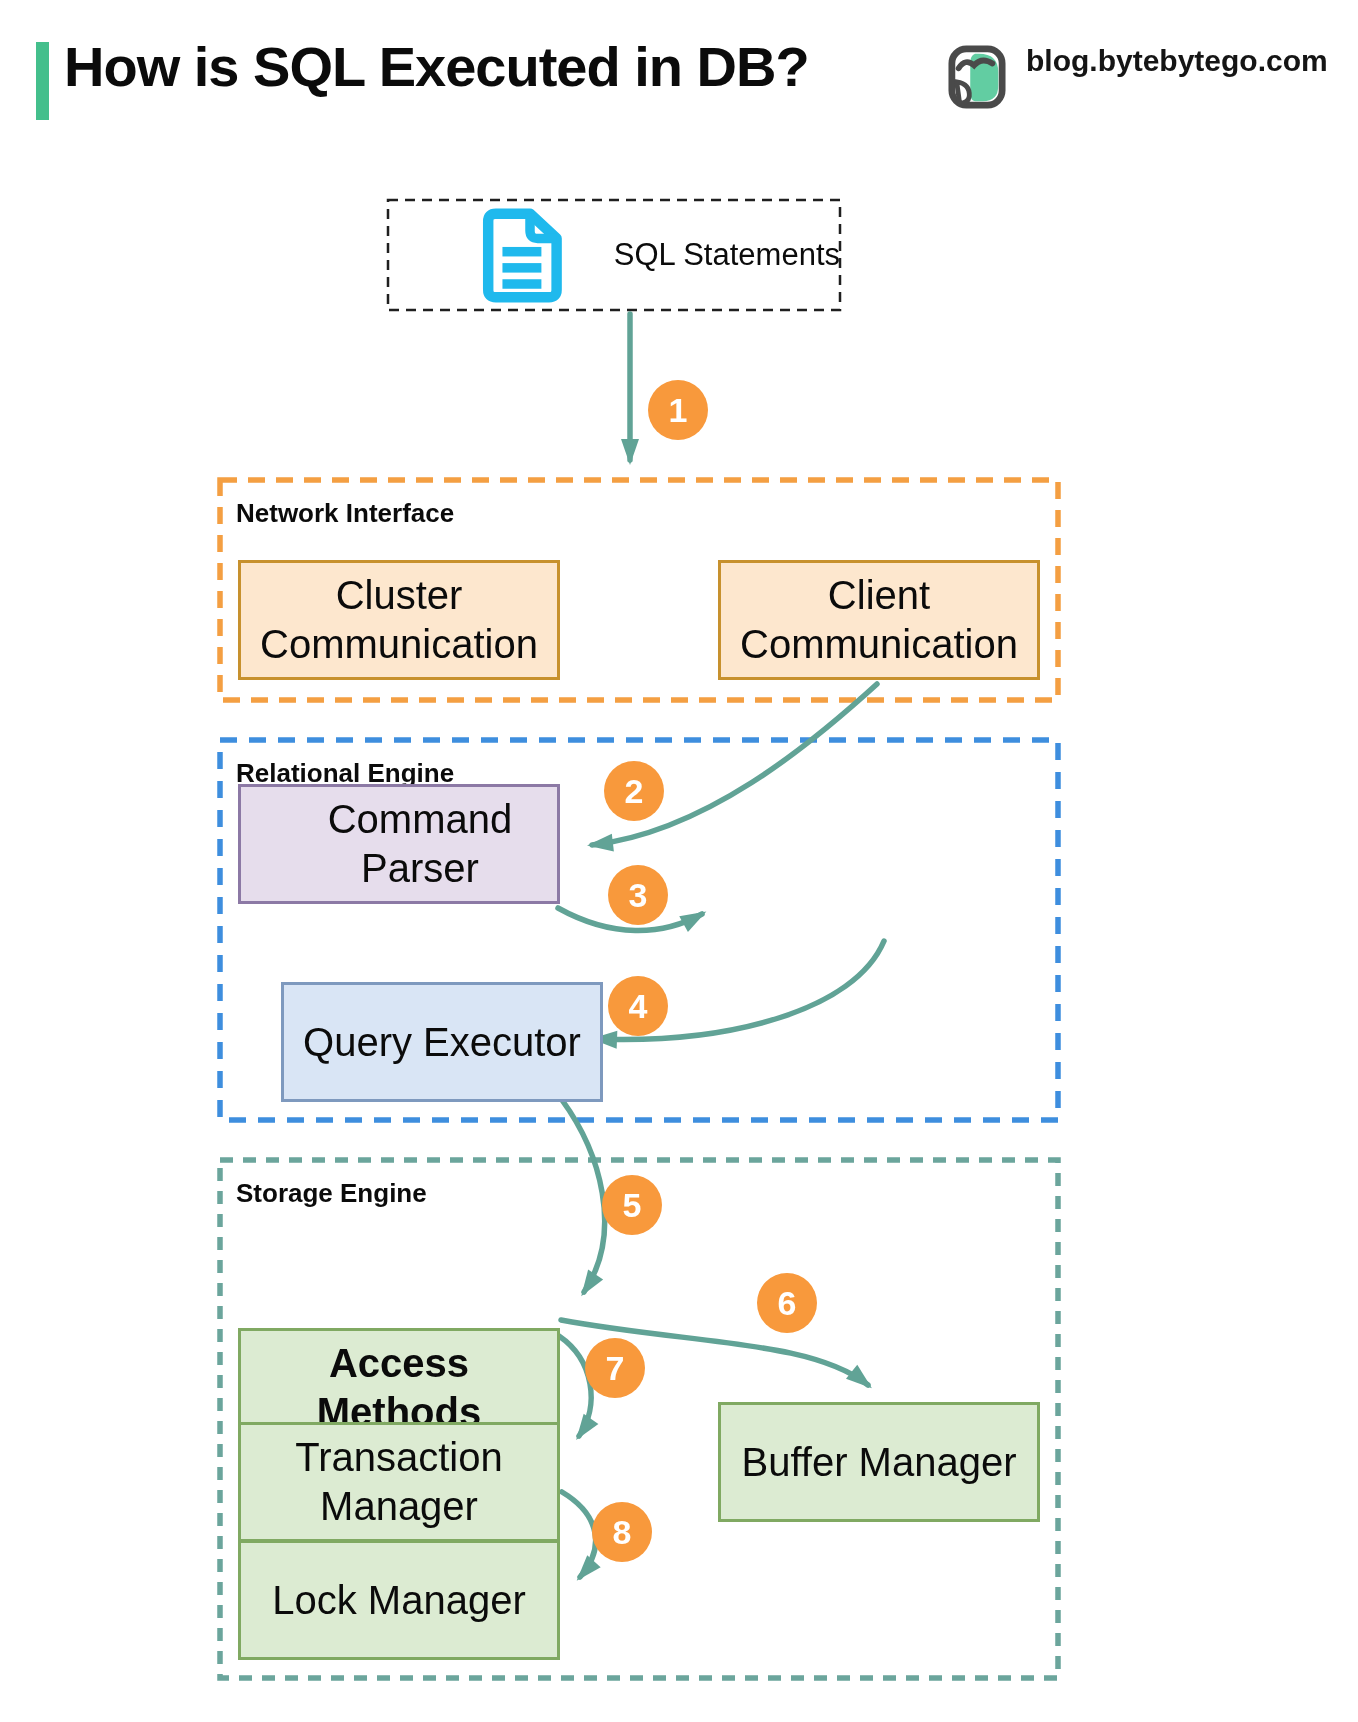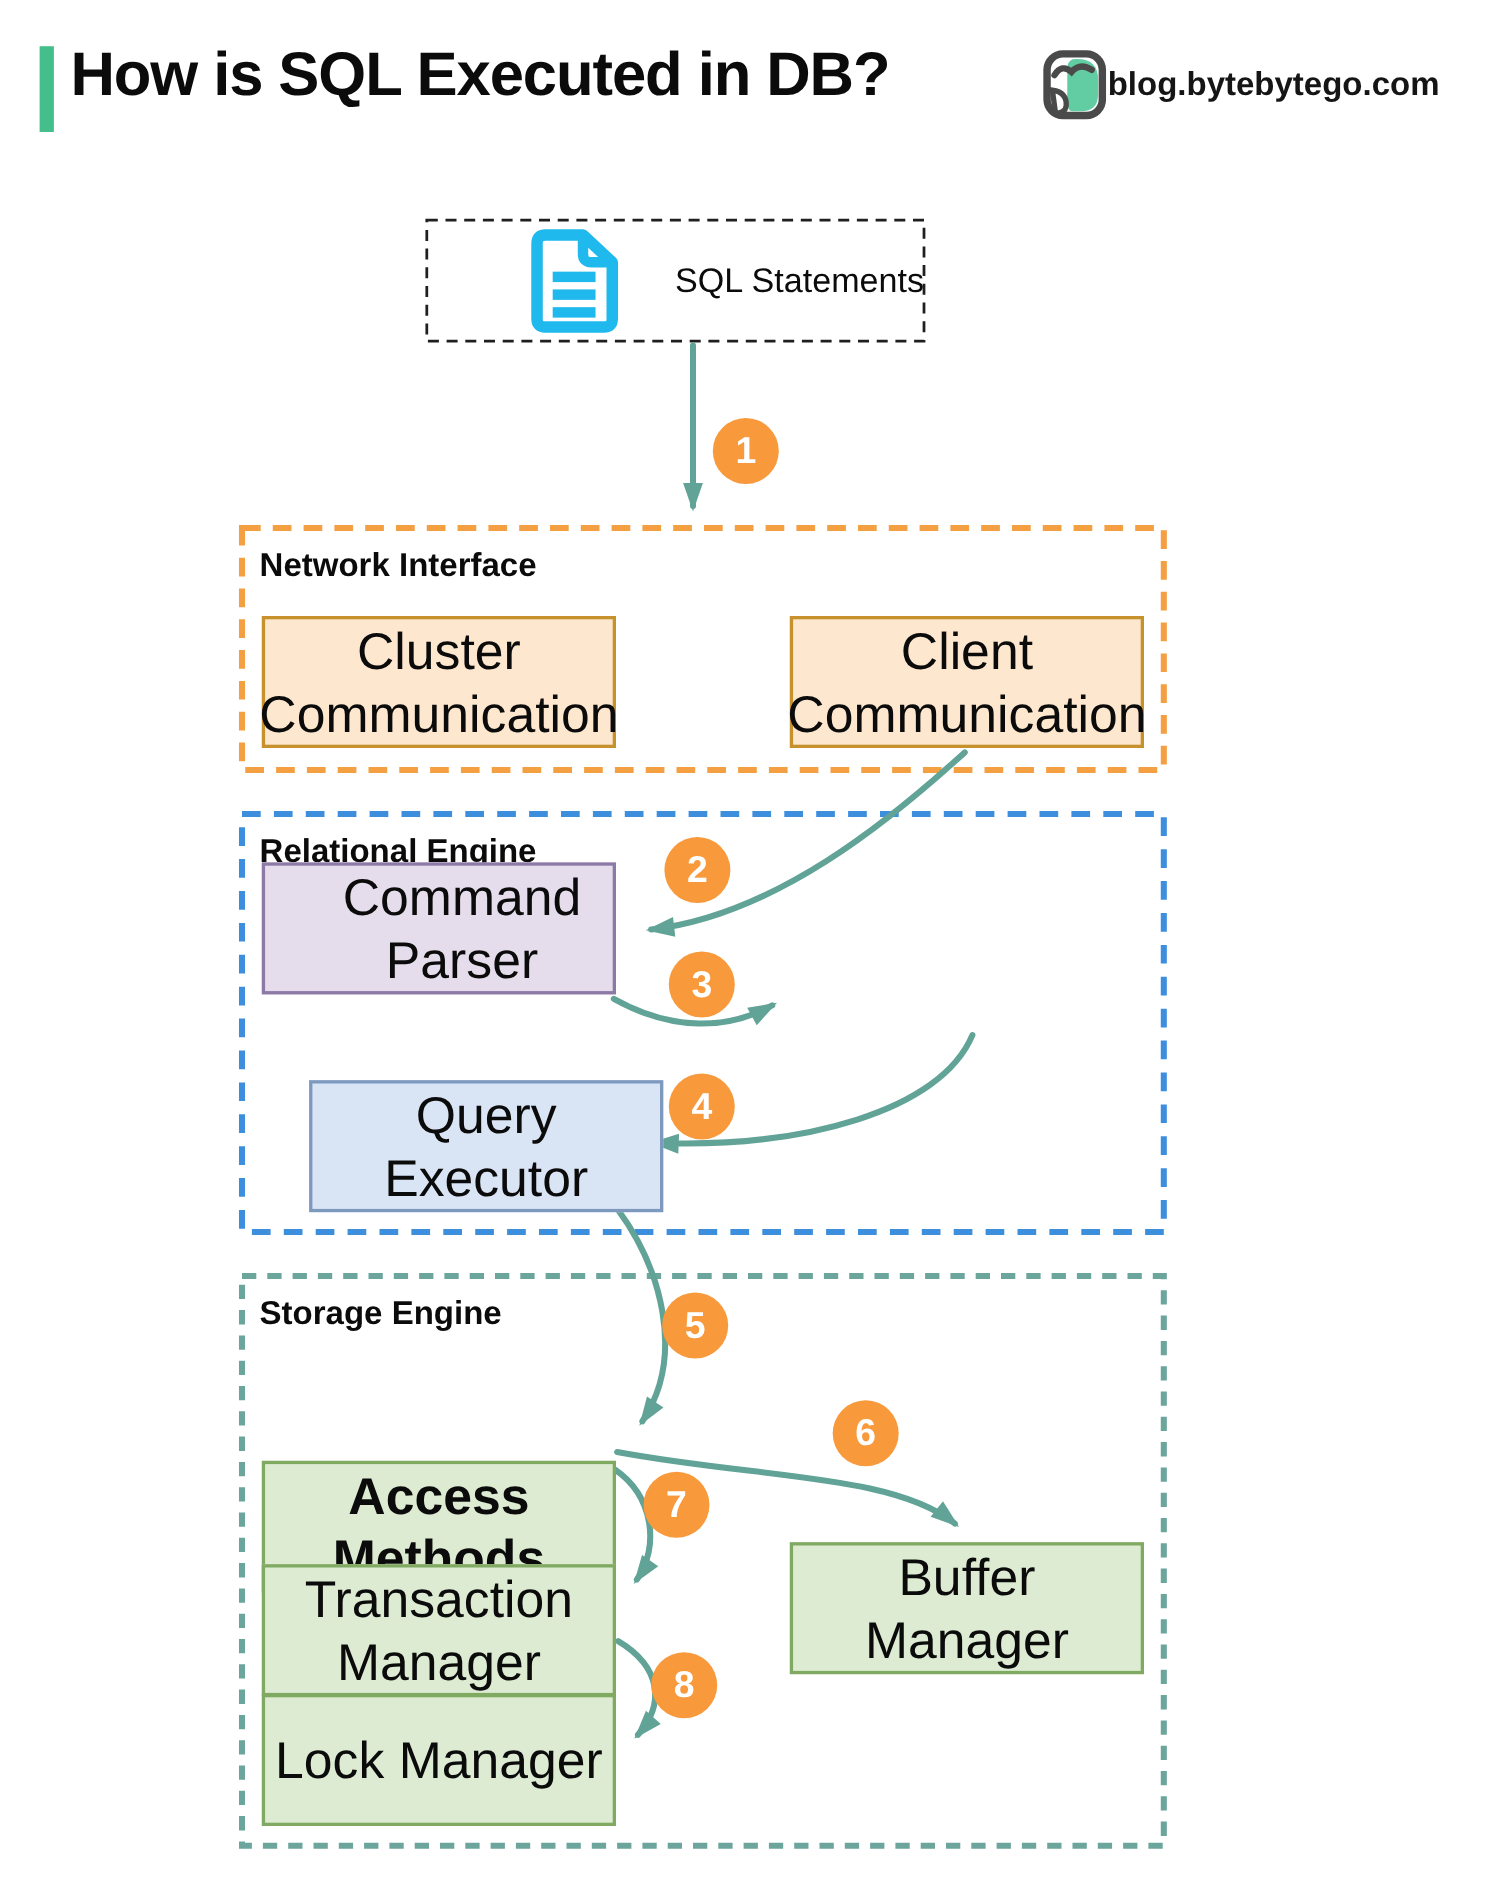--- a/index.html
+++ b/index.html
@@ -6,43 +6,43 @@
   .page{
     position:relative; width:1358px; height:1722px; background:#fff;
     font-family:"Liberation Sans", sans-serif; overflow:hidden;
   }
   
   .accent-bar{position:absolute; left:36px; top:42px; width:13px; height:78px; background:var(--accent-bar);}
   .page-title{
     position:absolute; left:64px; top:34px; margin:0;
     font-size:56px; font-weight:700; letter-spacing:-1px; color:#0b0b0b; white-space:nowrap;
   }
-  .brand{position:absolute; left:948px; top:44px; display:flex; align-items:center; gap:1px;}
+  .brand{position:absolute; left:948px; top:44px; display:flex; gap:20px;}
   .brand-logo{width:58px; height:66px; flex:0 0 auto;}
   .brand-text{font-size:30px; font-weight:700; color:#151515; white-space:nowrap;}
 
   
   .wires{position:absolute; left:0; top:0; width:1358px; height:1722px; pointer-events:none;}
 
   
   .sql-box{
     position:absolute; left:388px; top:200px; width:452px; height:110px;
     display:flex; align-items:center; justify-content:flex-end; padding-left:36px; box-sizing:border-box; gap:46px;
   }
   .doc-icon{width:95px; height:95px; flex:0 0 auto;}
   .sql-label{font-size:31px; color:#0b0b0b; white-space:nowrap;}
 
   
-  .sec-title{position:absolute; left:236px; font-size:30px; font-weight:700; color:#0b0b0b; white-space:nowrap;}
+  .sec-title{position:absolute; left:236px; font-size:26px; font-weight:700; color:#0b0b0b; white-space:nowrap;}
 
   
   .node{
     position:absolute; width:322px; height:120px; box-sizing:border-box;
     display:flex; align-items:center; justify-content:center; text-align:center;
-    font-size:47px; line-height:1.22; color:#0b0b0b; padding:0 6px; border:3px solid;
+    font-size:40px; line-height:1.22; color:#0b0b0b; padding:0 6px; border:3px solid;
   }
   .node.peach {background:var(--peach-fill);  border-color:var(--peach-border);}
   .node.purple{background:var(--purple-fill); border-color:var(--purple-border);}
   .node.blue  {background:var(--blue-fill);   border-color:var(--blue-border);margin-left:43px;}
   .node.green {background:var(--green-fill);  border-color:var(--green-border);}
 
   
   .badge{
     position:absolute; width:60px; height:60px; border-radius:50%;
     background:var(--badge); color:#fff; font-size:34px; font-weight:700;

